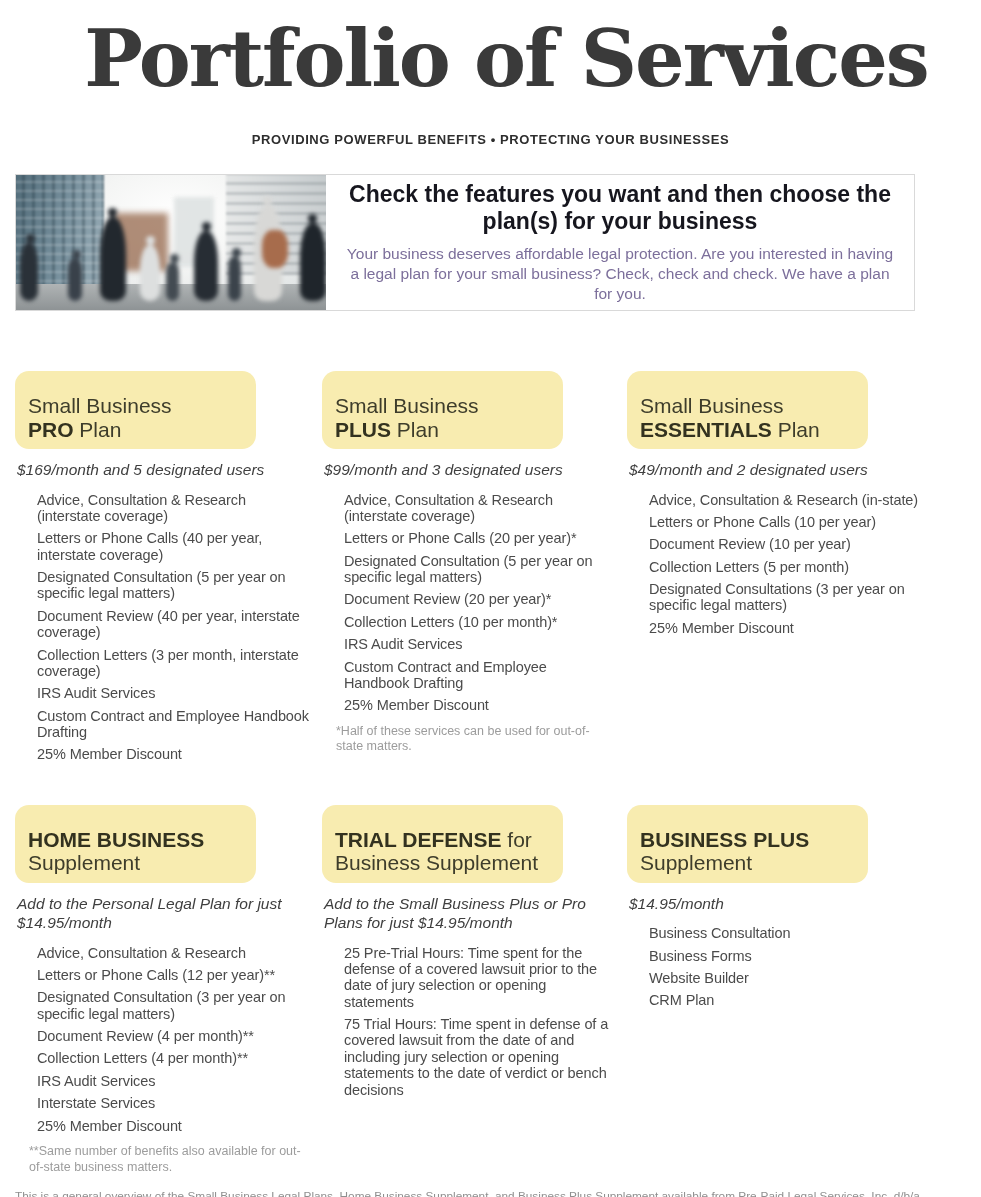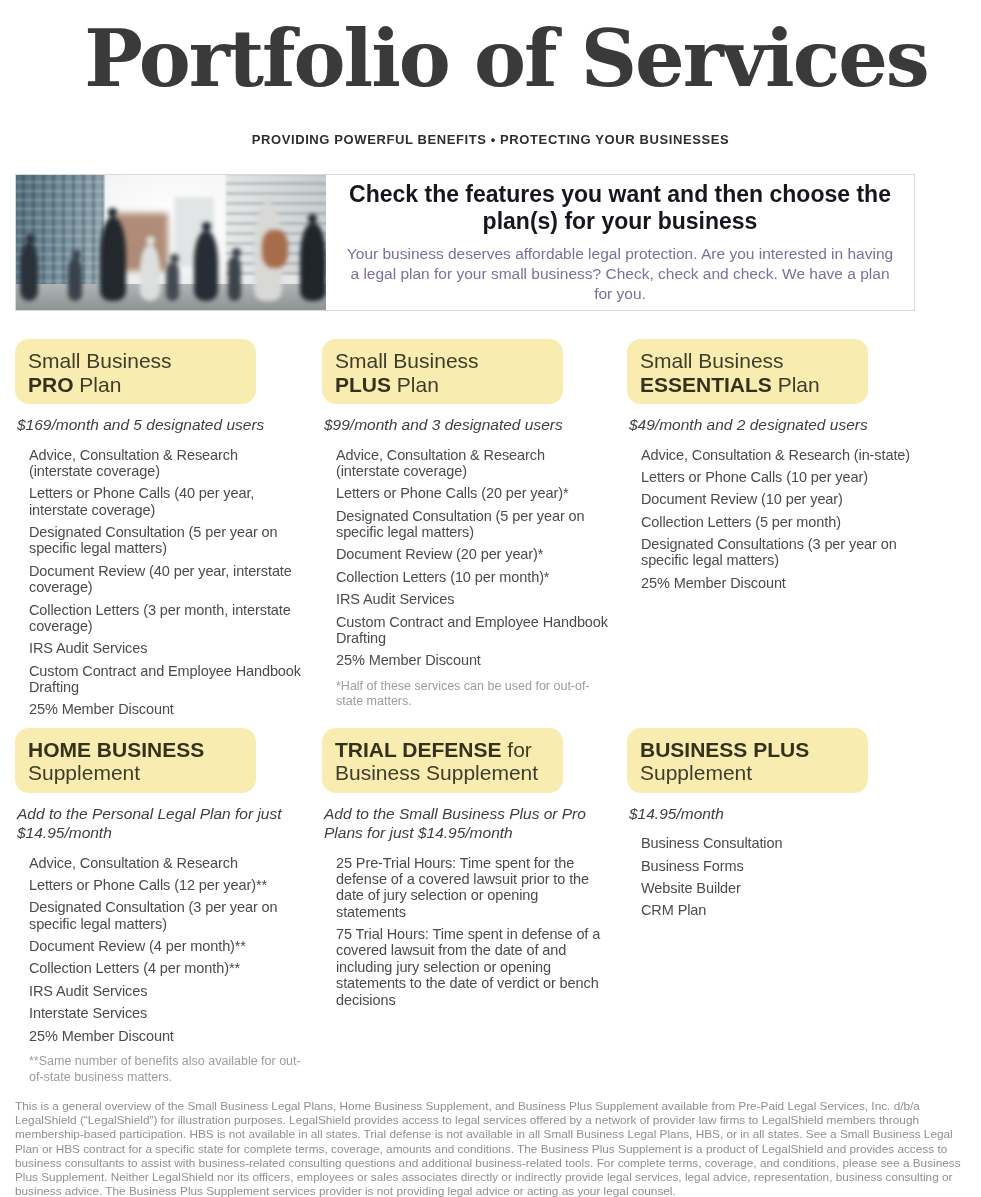--- a/index.html
+++ b/index.html
@@ -63,29 +63,29 @@
   .banner-sub { margin-top:9px; font-size:15.5px; line-height:1.3; color:#7c6f9b; }
 
   
   .grid { display:grid; grid-template-columns:307px 305px 1fr; padding:0 15px; align-items:start; }
   .row1 { margin-top:28px; min-height:380px; }
   .row2 { min-height:316px; }
   .card { padding-right:12px; }
 
   .plan-header {
     width:241px; background:#f8ecb0; border-radius:14px;
-    padding:10px 0 8px 13px; color:#3e3d2b;
-    font-size:21px; line-height:1.12;
+    padding:23px 0 8px 13px; color:#3e3d2b;
+    font-size:21px; line-height:1.12;margin-top:32px;
   }
   .plan-header .b { font-weight:700; color:#33321f; }
   .price {
     margin:11px 0 12px 2px; max-width:285px;
     font-style:italic; font-size:15.5px; line-height:1.25; color:#3f3f3f;
   }
-  ul.features { list-style:none; margin-left:14px; max-width:272px; }
+  ul.features { list-style:none; margin-left:22px; max-width:272px; }
   ul.features li {
     font-size:14.5px; line-height:1.13; color:#4b4b4b;
     margin-bottom:6px; letter-spacing:-0.1px;
   }
   .footnote {
     margin:10px 0 0 14px; max-width:272px;
     font-size:12.5px; line-height:1.25; color:#9c9c9c;
   }
 
   

